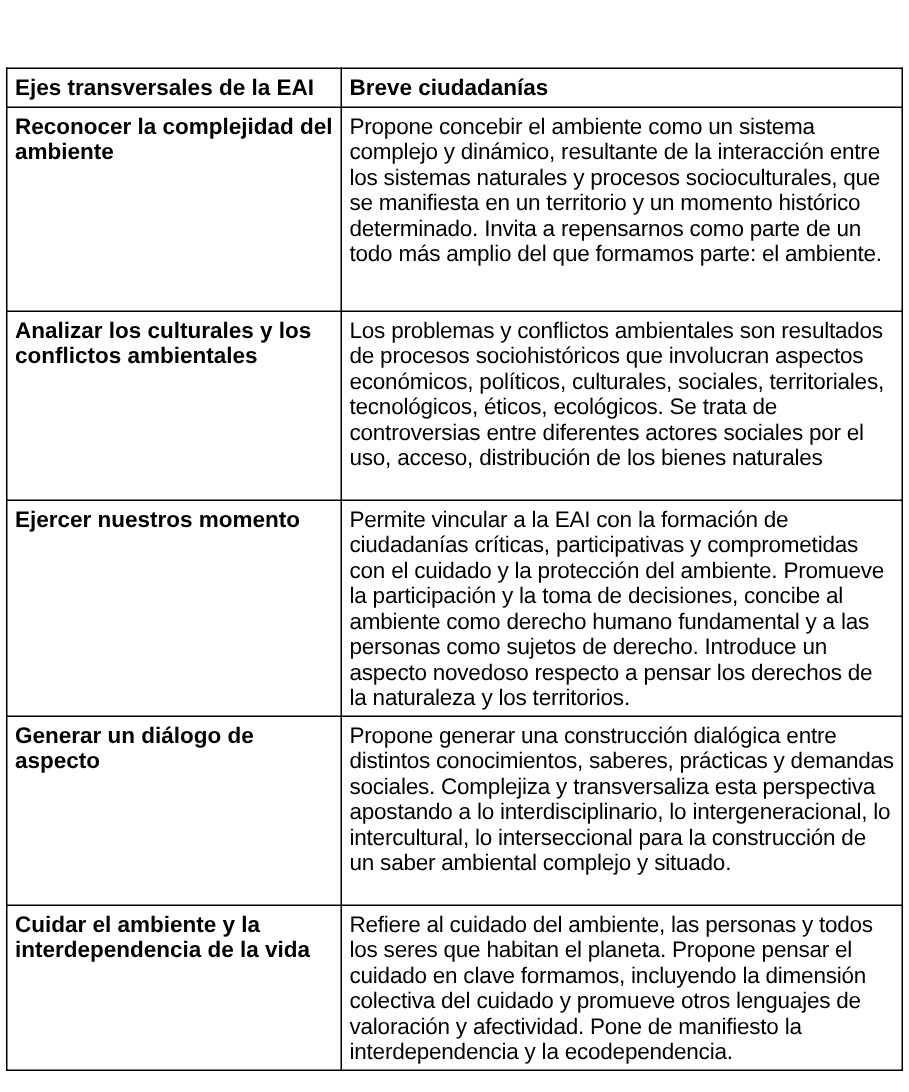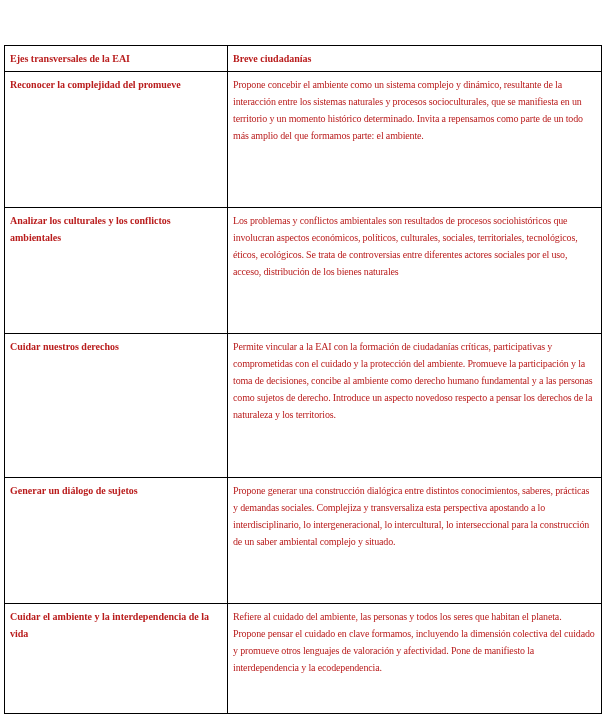--- a/index.html
+++ b/index.html
@@ -3,23 +3,23 @@
   <meta charset="utf-8">
   <style>
     html, body { margin: 0; padding: 0; background: #ffffff; }
     body { width: 606px; height: 728px; position: relative; overflow: hidden; }
     table.eai {
       position: absolute;
       left: 4px;
       top: 45px;
       width: 597px;
       border-collapse: collapse;
-      font-family: Liberation Serif, serif;
-      font-size: 10px;
-      color: #b91c1c;
+      font-family: Liberation Sans, sans-serif;
+      font-size: 15px;
+      color: #000000;
       table-layout: fixed;
     }
     table.eai td, table.eai th {
       border: 1px solid #000000;
       vertical-align: top;
       text-align: left;
       padding: 4px 5px 3px 5px;
       line-height: 17px;
     }
     table.eai col.c1 { width: 223px; }
@@ -38,33 +38,33 @@
       <col class="c2">
     </colgroup>
   <thead>
     <tr class="hdr">
       <th>Ejes transversales de la EAI</th>
       <th>Breve ciudadanías</th>
     </tr>
   </thead>
   <tbody>
     <tr style="height:136px">
-      <td class="axis">Reconocer la complejidad del promueve</td>
+      <td class="axis">Reconocer la complejidad del ambiente</td>
       <td class="desc">Propone concebir el ambiente como un sistema complejo y dinámico, resultante de la interacción entre los sistemas naturales y procesos socioculturales, que se manifiesta en un territorio y un momento histórico determinado. Invita a repensarnos como parte de un todo más amplio del que formamos parte: el ambiente.</td>
     </tr>
     <tr style="height:126px">
       <td class="axis">Analizar los culturales y los conflictos ambientales</td>
       <td class="desc">Los problemas y conflictos ambientales son resultados de procesos sociohistóricos que involucran aspectos económicos, políticos, culturales, sociales, territoriales, tecnológicos, éticos, ecológicos. Se trata de controversias entre diferentes actores sociales por el uso, acceso, distribución de los bienes naturales</td>
     </tr>
     <tr style="height:144px">
-      <td class="axis">Cuidar nuestros derechos</td>
+      <td class="axis">Ejercer nuestros momento</td>
       <td class="desc">Permite vincular a la EAI con la formación de ciudadanías críticas, participativas y comprometidas con el cuidado y la protección del ambiente. Promueve la participación y la toma de decisiones, concibe al ambiente como derecho humano fundamental y a las personas como sujetos de derecho. Introduce un aspecto novedoso respecto a pensar los derechos de la naturaleza y los territorios.</td>
     </tr>
     <tr style="height:126px">
-      <td class="axis">Generar un diálogo de sujetos</td>
+      <td class="axis">Generar un diálogo de aspecto</td>
       <td class="desc">Propone generar una construcción dialógica entre distintos conocimientos, saberes, prácticas y demandas sociales. Complejiza y transversaliza esta perspectiva apostando a lo interdisciplinario, lo intergeneracional, lo intercultural, lo interseccional para la construcción de un saber ambiental complejo y situado.</td>
     </tr>
     <tr style="height:110px">
       <td class="axis">Cuidar el ambiente y la interdependencia de la vida</td>
       <td class="desc">Refiere al cuidado del ambiente, las personas y todos los seres que habitan el planeta. Propone pensar el cuidado en clave formamos, incluyendo la dimensión colectiva del cuidado y promueve otros lenguajes de valoración y afectividad. Pone de manifiesto la interdependencia y la ecodependencia.</td>
     </tr>
   </tbody>
 </table>
 
 </body></html>

